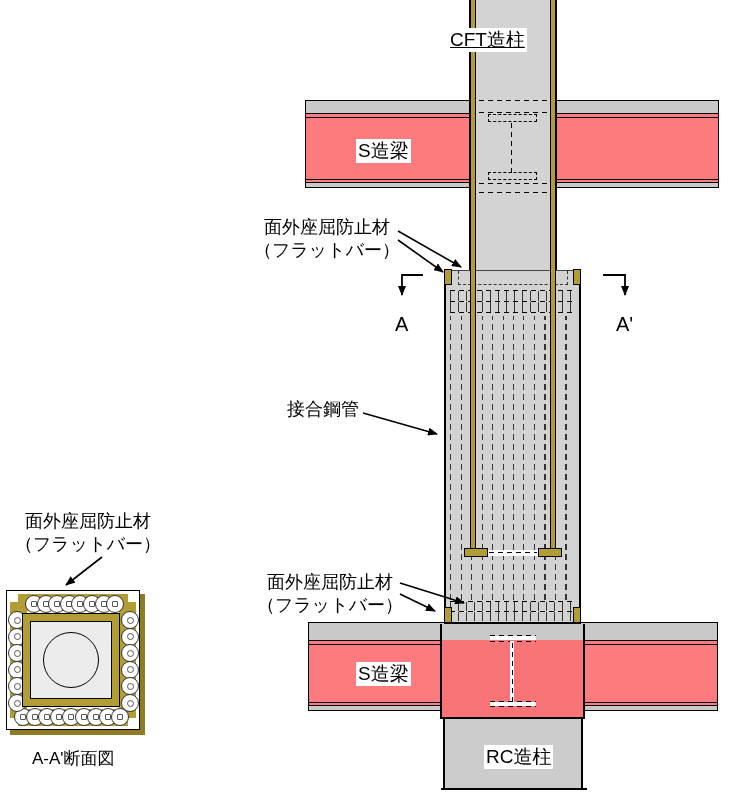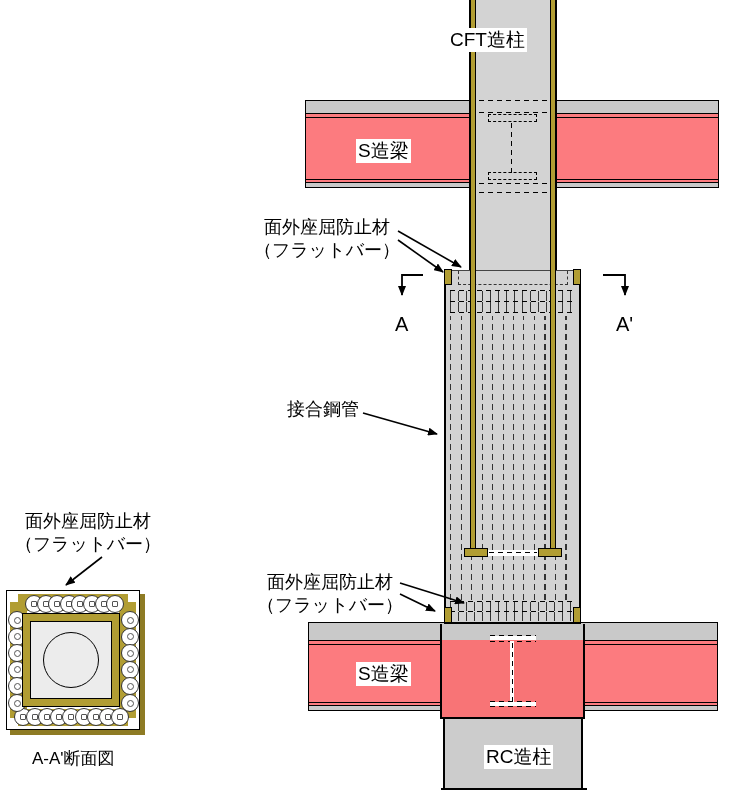--- a/index.html
+++ b/index.html
@@ -214,21 +214,21 @@
 
     <div class="abs" style="left:15px;top:22px;width:98px;height:94px;border:1px solid #000;">
       <div style="width:100%;height:100%;border:7px solid var(--steel_olive);">
         <div style="width:100%;height:100%;border:1px solid #000;background:var(--section_fill);display:flex;align-items:center;justify-content:center;">
           <div style="width:56px;height:56px;border:1px solid #000;border-radius:50%;"></div>
         </div>
       </div>
     </div>
   </div>
 
-  <div class="label" style="left:448px;top:28px;font-size:19px;">CFT造柱</div>
+  <div class="label" style="left:448px;top:28px;font-size:19px;text-decoration:underline;">CFT造柱</div>
   <div class="label" style="left:356px;top:139px;font-size:19px;">S造梁</div>
   <div class="label clear" style="left:252px;top:216px;width:150px;font-size:18px;">
     <div>面外座屈防止材</div>
     <div>（フラットバー）</div>
   </div>
   <div class="label clear" style="left:393px;top:312px;font-size:20px;">A</div>
   <div class="label clear" style="left:614px;top:312px;font-size:20px;">A'</div>
   <div class="label clear" style="left:285px;top:398px;font-size:18px;">接合鋼管</div>
   <div class="label clear" style="left:255px;top:571px;width:150px;font-size:18px;">
     <div>面外座屈防止材</div>

